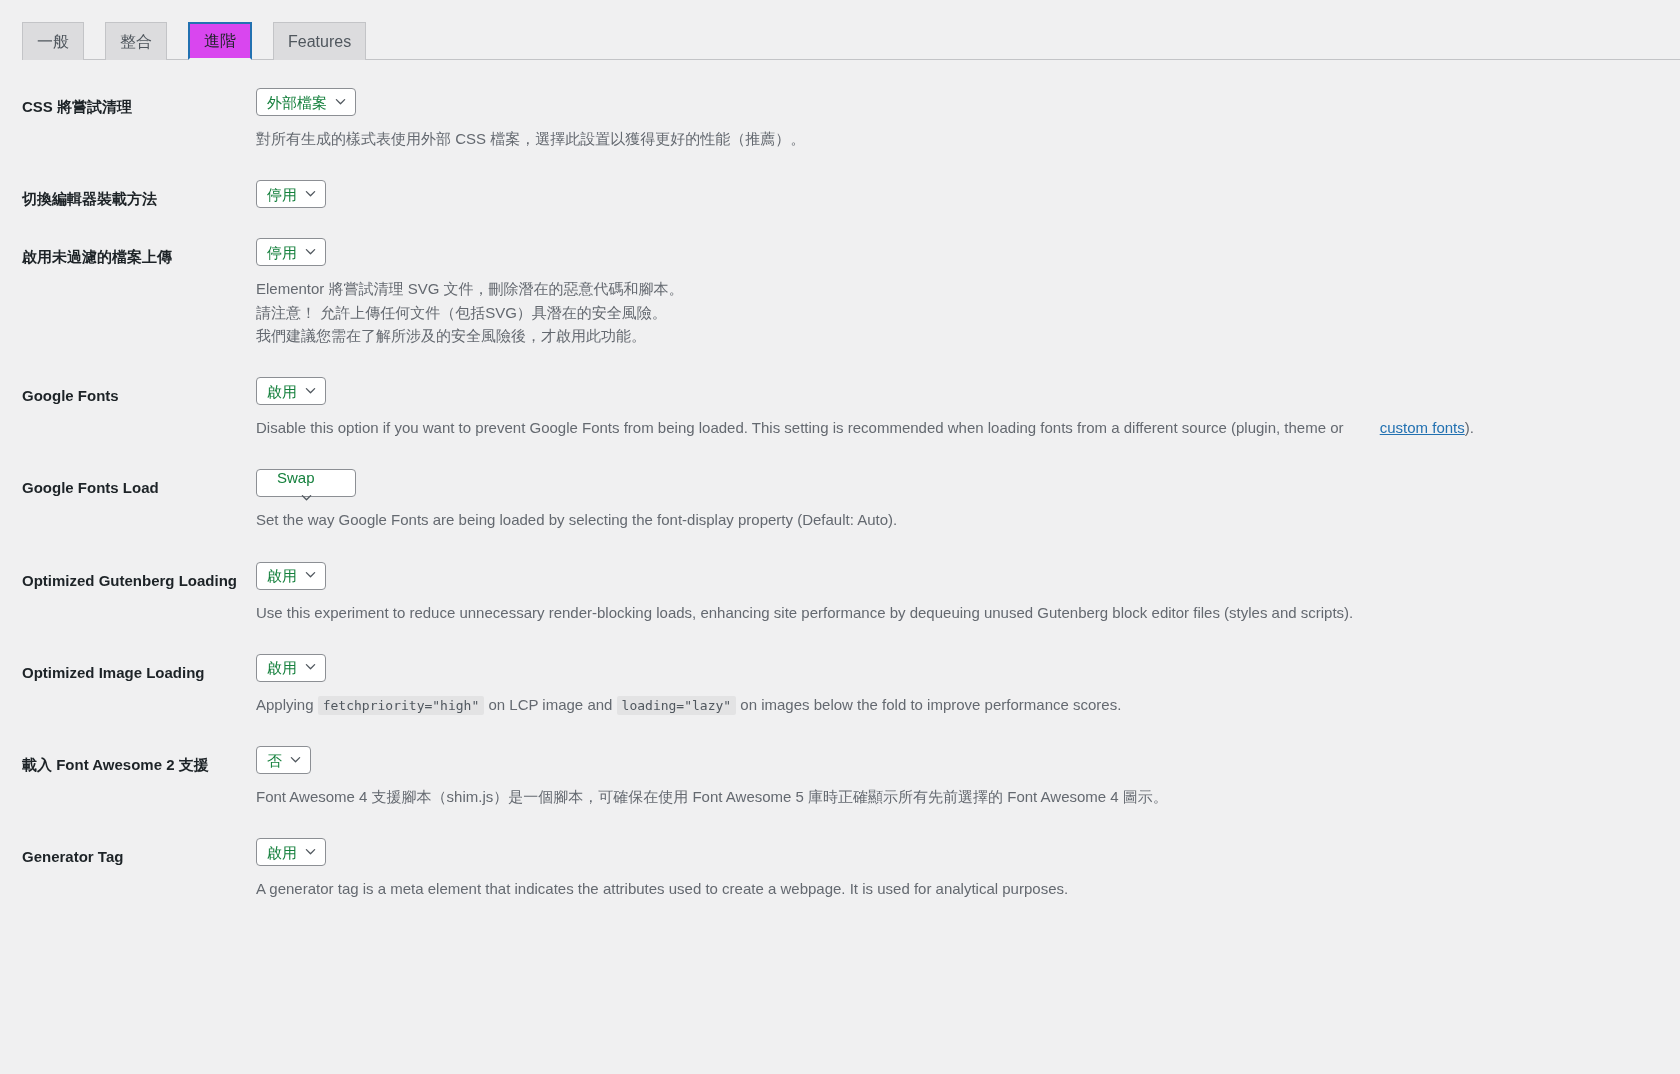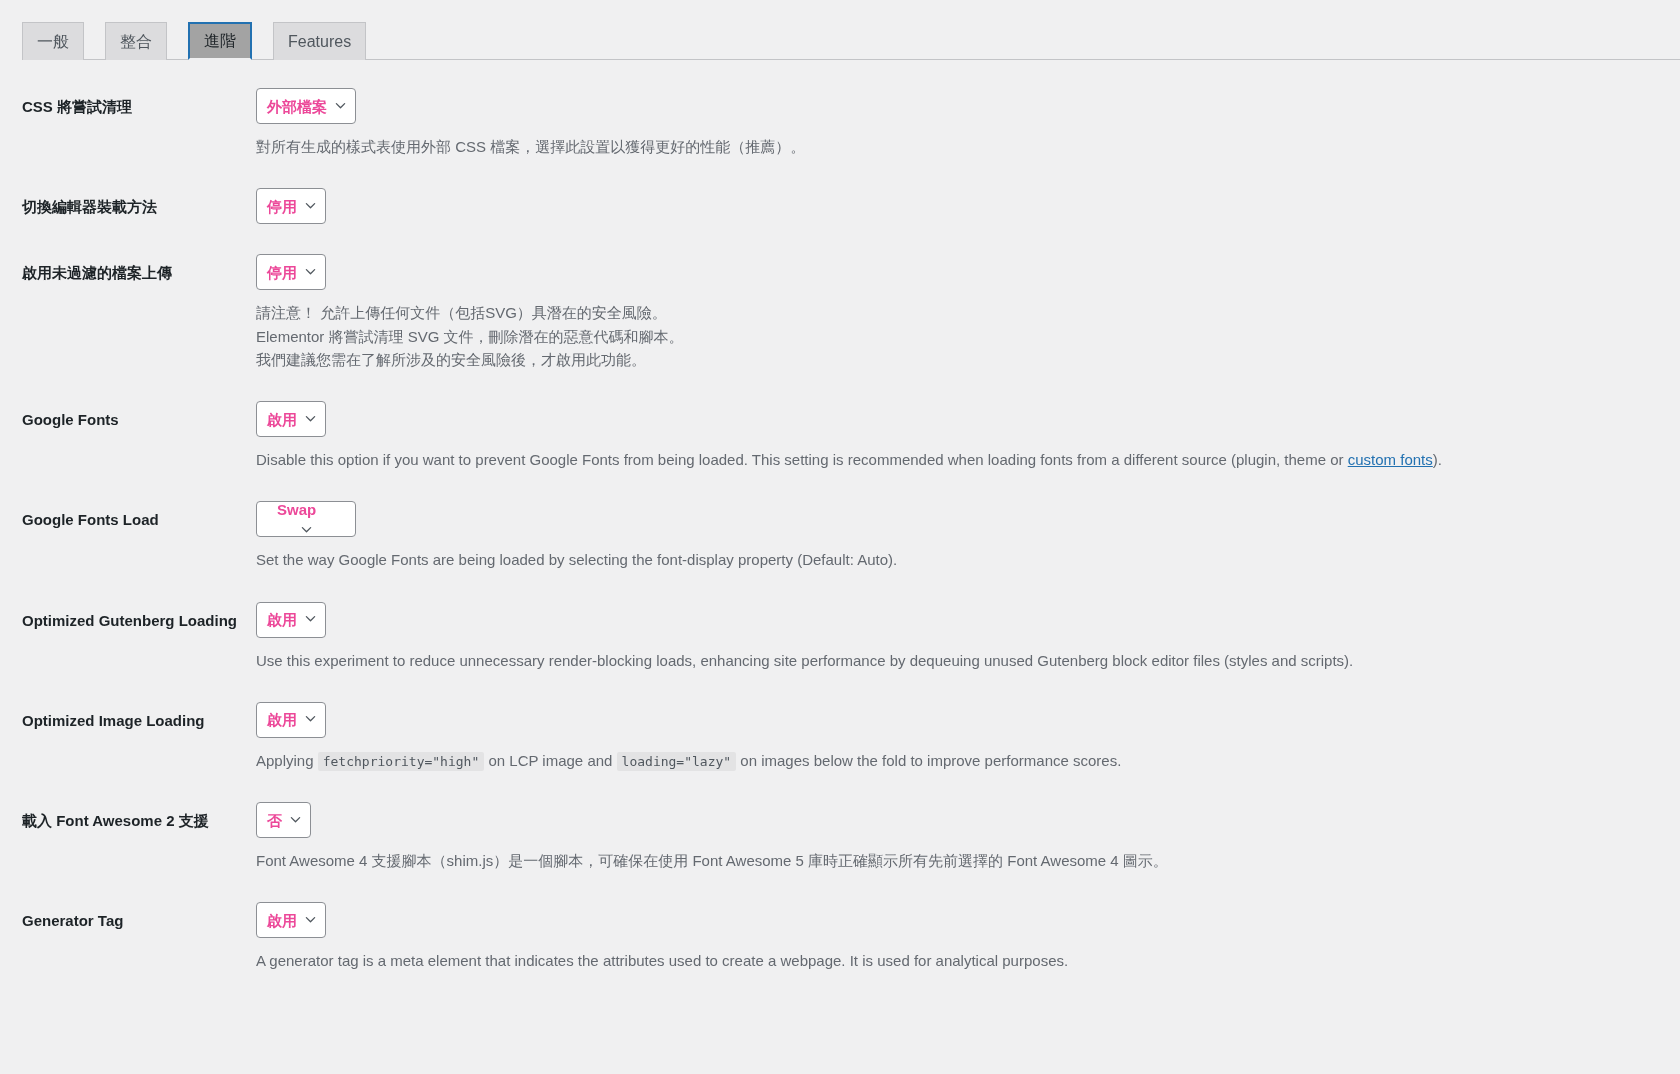--- a/index.html
+++ b/index.html
@@ -40,21 +40,21 @@
     border: 1px solid #c3c4c7;
     border-bottom: none;
     font-size: 16px;
     color: #50575e;
     cursor: pointer;
     box-sizing: border-box;
     line-height: 1;
     user-select: none;
   }
   .tab.active {
-    background: #a3a3a3;
+    background: #d946ef;
     color: #1d2327;
     border: 2px solid #2271b1;
     border-bottom: 2px solid #f0f0f1;
     font-weight: 400;
     position: relative;
     z-index: 3;
   }
   .tabs-rule {
     position: absolute;
     left: 22px;
@@ -90,33 +90,32 @@
     min-width: 0;
     padding-bottom: 30px;
   }
 
   
   .select {
     display: inline-flex;
     align-items: center;
     justify-content: space-between;
     gap: 8px;
-    height: 36px;
+    height: 28px;
     padding: 0 9px 0 10px;
     background: #fff;
     border: 1px solid #8c8f94;
     border-radius: 4px;
     font-size: 15px;
-    color: #ec4899;
+    color: #15803d;
     box-sizing: border-box;
     cursor: pointer;
     box-shadow: 0 0 0 transparent;
     line-height: 1;
     white-space: nowrap;
-    font-weight: bold;
   }
   .select.wide { min-width: 100px; padding-right: 10px; flex-direction: column; }
   .select.wide .sel-text { min-width: 58px; }
   .chev {
     display: inline-block;
     width: 11px;
     height: 11px;
     flex: none;
     position: relative;
     top: -1px;
@@ -126,20 +125,21 @@
   
   .desc {
     margin-top: 11px;
     font-size: 15px;
     color: #646970;
     line-height: 1.55;
   }
   .desc-line { display: block; white-space: nowrap; }
   .desc a {
     color: #2271b1;
+    margin-left: 32px;
   }
   code.snippet {
     font-family: "DejaVu Sans Mono", "Liberation Mono", monospace;
     background: #e3e3e4;
     color: #50575e;
     font-size: 13px;
     padding: 2px 5px;
     border-radius: 2px;
   }
 </style>
@@ -184,22 +184,22 @@
     <div class="row">
       <div class="row-label">啟用未過濾的檔案上傳</div>
       <div class="row-field"><div class="select">
           <span class="sel-text">停用</span>
           <span class="chev">
             <svg viewBox="0 0 12 12" width="11" height="11" aria-hidden="true">
               <path d="M1.5 4 L6 8.5 L10.5 4" fill="none" stroke="#50575e" stroke-width="1.4" stroke-linecap="round" stroke-linejoin="round"></path>
             </svg>
           </span>
         </div><div class="desc">
+          <span class="desc-line">Elementor 將嘗試清理 SVG 文件，刪除潛在的惡意代碼和腳本。</span>
           <span class="desc-line">請注意！ 允許上傳任何文件（包括SVG）具潛在的安全風險。</span>
-          <span class="desc-line">Elementor 將嘗試清理 SVG 文件，刪除潛在的惡意代碼和腳本。</span>
           <span class="desc-line">我們建議您需在了解所涉及的安全風險後，才啟用此功能。</span>
         </div></div>
     </div>
     <div class="row">
       <div class="row-label">Google Fonts</div>
       <div class="row-field"><div class="select">
           <span class="sel-text">啟用</span>
           <span class="chev">
             <svg viewBox="0 0 12 12" width="11" height="11" aria-hidden="true">
               <path d="M1.5 4 L6 8.5 L10.5 4" fill="none" stroke="#50575e" stroke-width="1.4" stroke-linecap="round" stroke-linejoin="round"></path>

